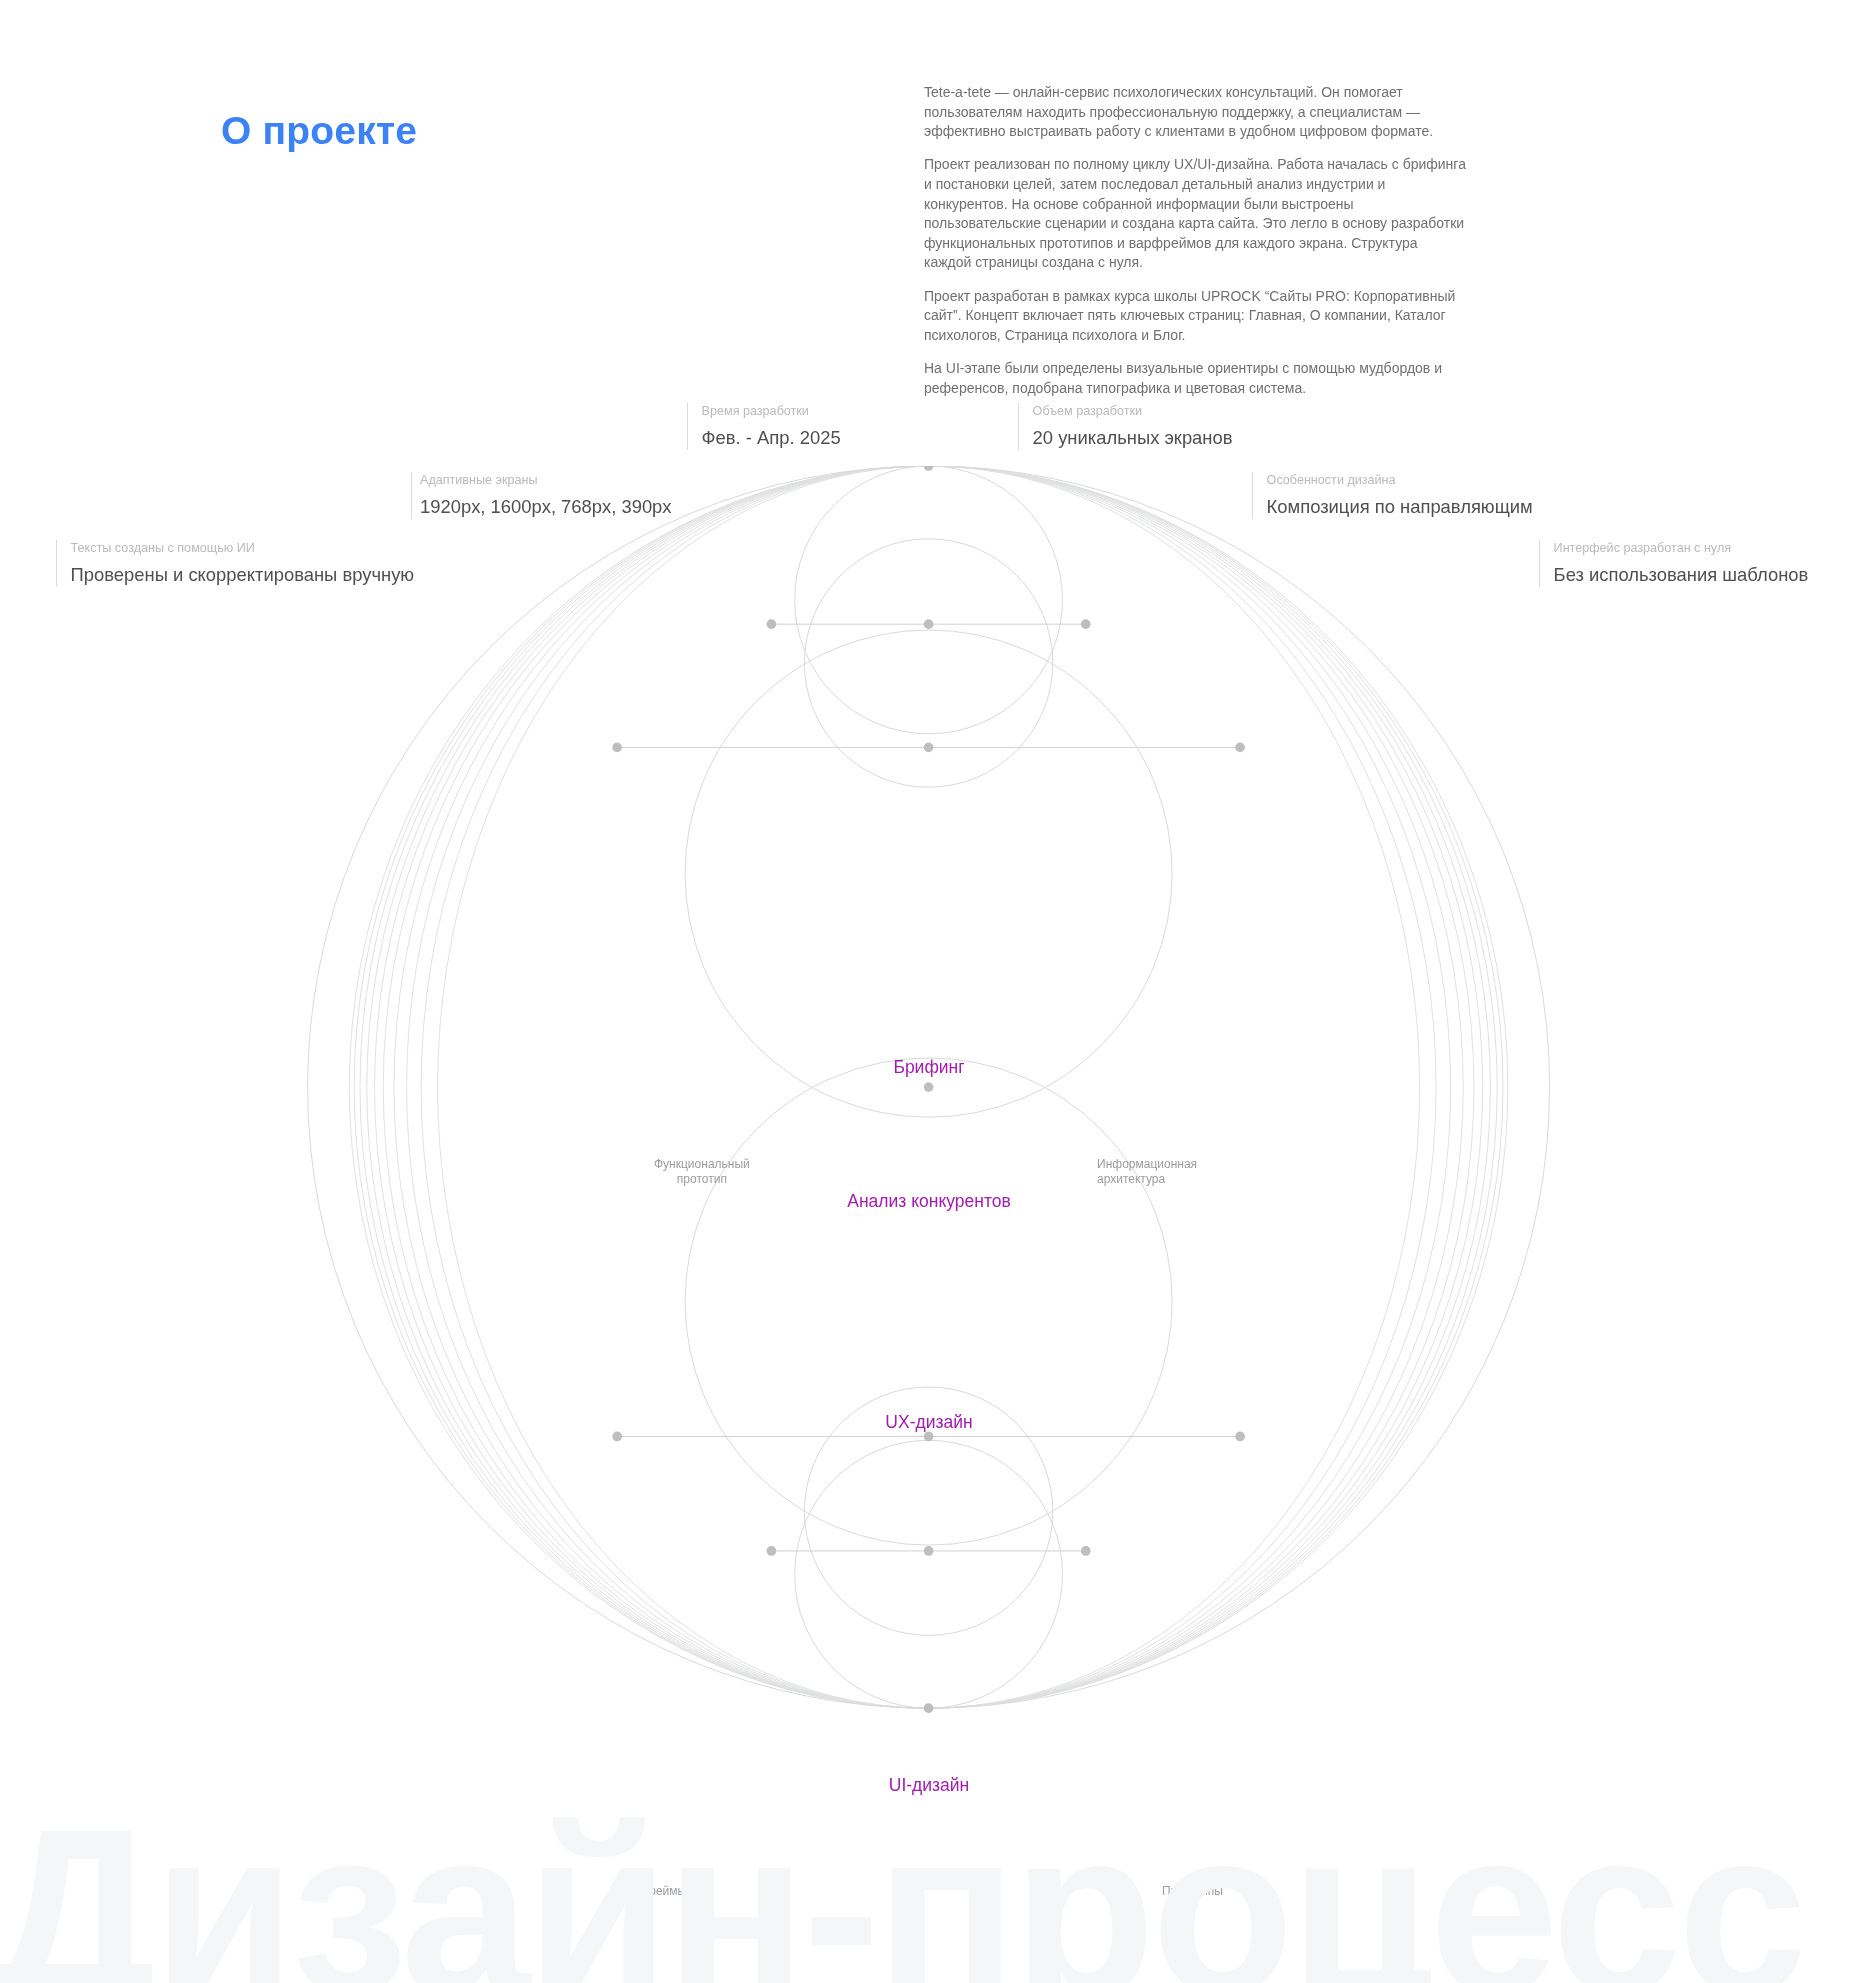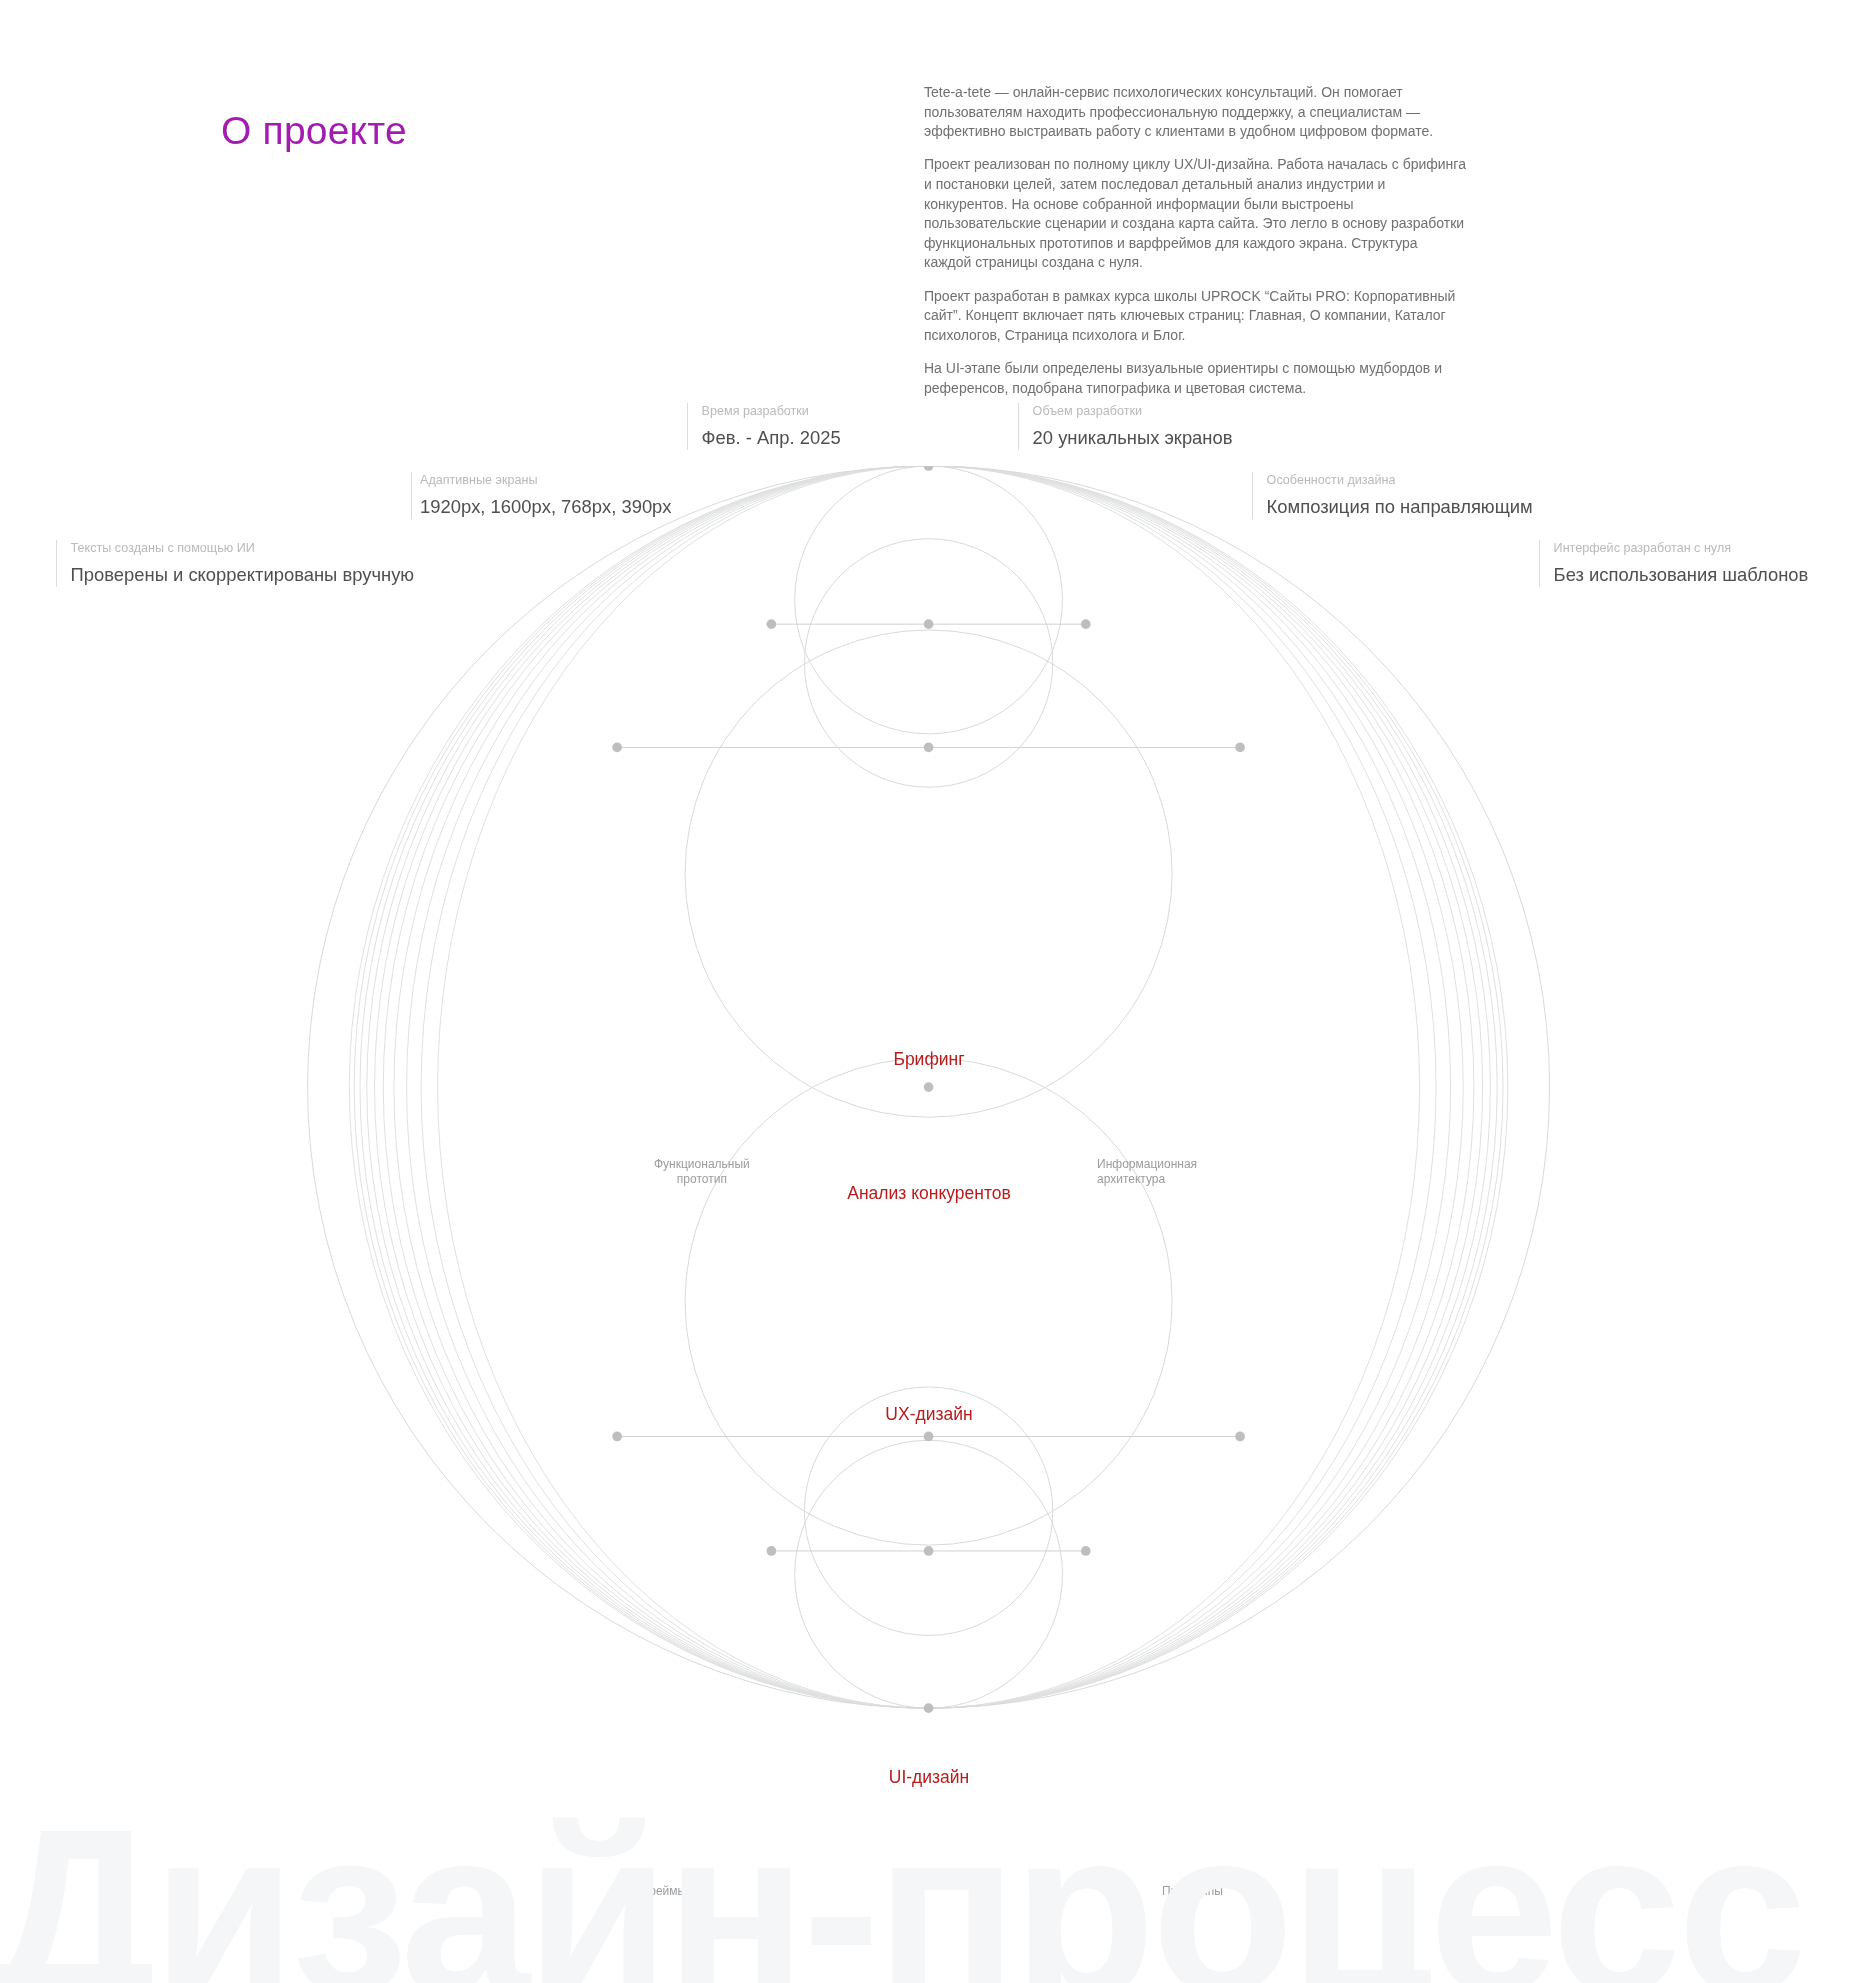--- a/index.html
+++ b/index.html
@@ -18,22 +18,22 @@
     background: #fff;
   }
 
   
   .page-title {
     position: absolute;
     left: 221px;
     top: 83px;
     font-size: 39px;
     line-height: 1.15;
-    font-weight: 400;
-    color: #a21caf;
+    font-weight: 700;
+    color: #3b82f6;
     letter-spacing: 0.2px;
     white-space: nowrap;
   }
 
   .intro {
     position: absolute;
     left: 924px;
     top: 83px;
     width: 543px;
     color: #6f7072;
@@ -79,21 +79,21 @@
     height: 1281px;
   }
   .diagram svg { display: block; width: 100%; height: 100%; }
 
   .d-label {
     position: absolute;
     color: #8d8e90;
     white-space: pre-line;
     line-height: 1.25;
   }
-  .d-label.big   { font-size: 17.5px; color: #b91c1c; }
+  .d-label.big   { font-size: 17.5px; color: #a21caf; margin-top: 8px; }
   .d-label.small { font-size: 12px; color: #9b9c9e; }
 
   
   .lbl-briefing      { left: 929px;  top: 583px;  transform: translateX(-50%); }
   .lbl-competitors   { left: 929px;  top: 717px;  transform: translateX(-50%); }
   .lbl-ux            { left: 929px;  top: 938px;  transform: translateX(-50%); }
   .lbl-ui            { left: 929px;  top: 1301px; transform: translateX(-50%); }
 
   
   .lbl-proto   { left: 654px;  top: 691px;  text-align: center; }

